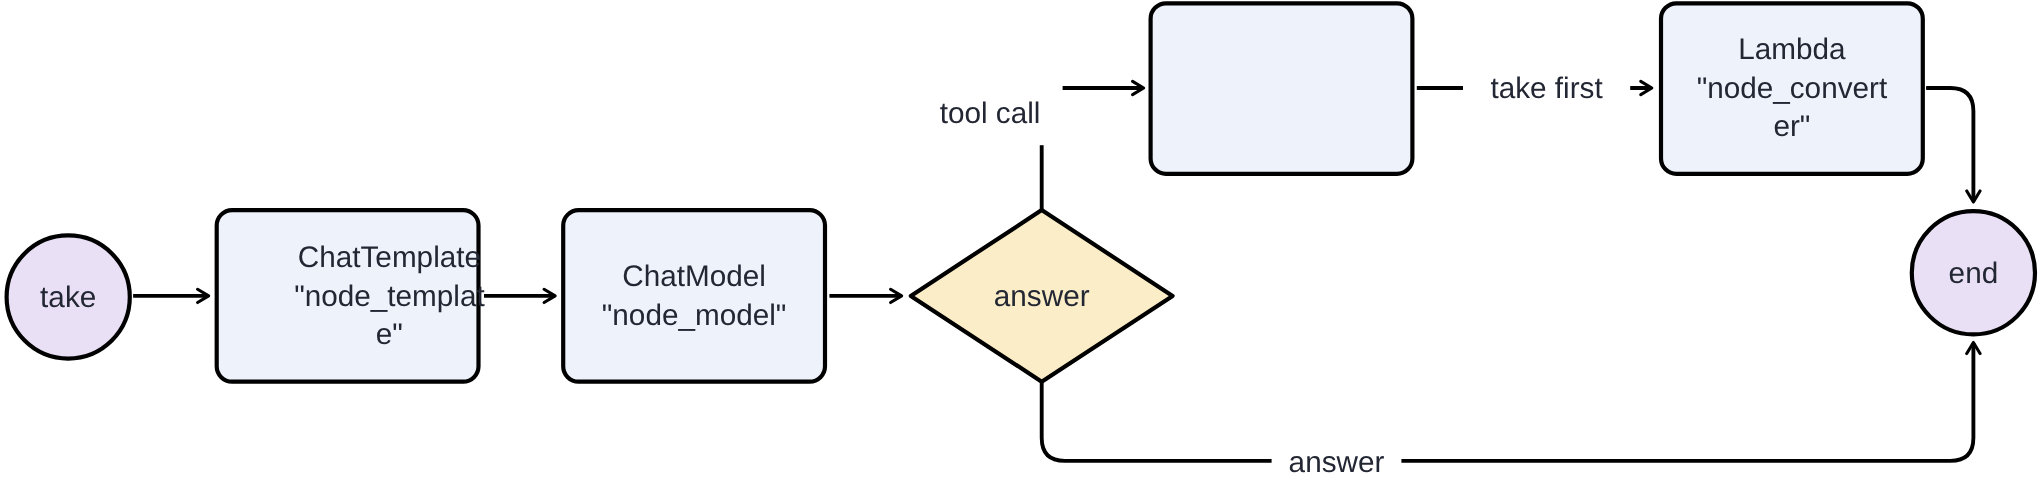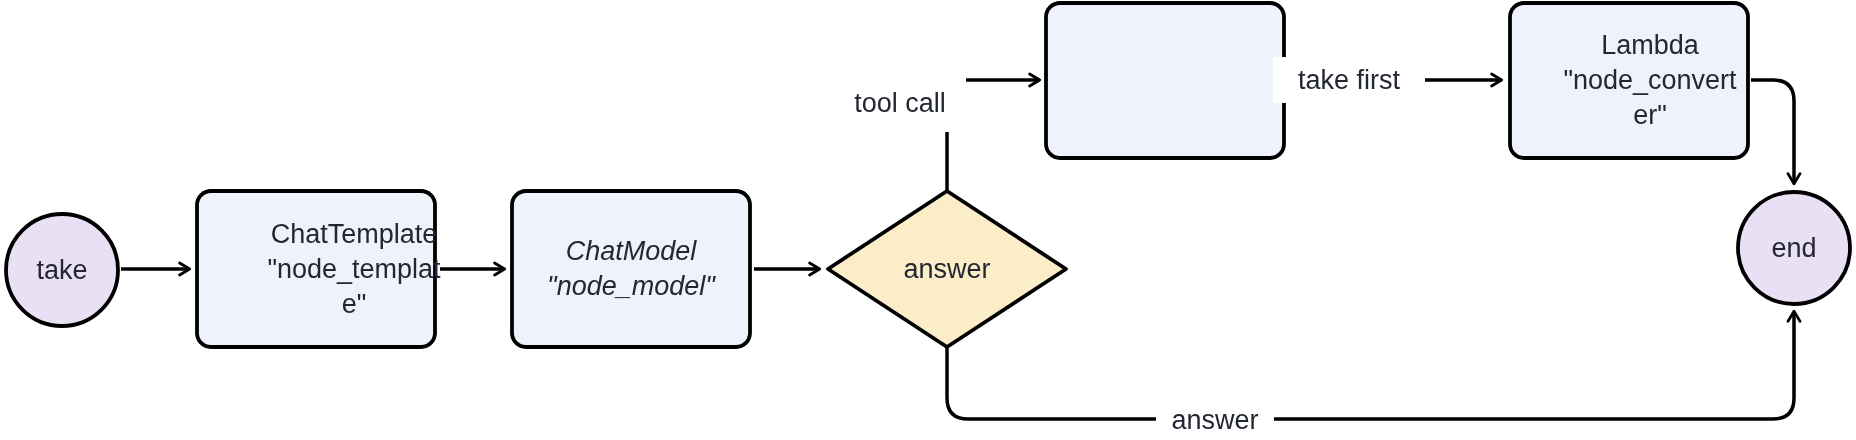--- a/index.html
+++ b/index.html
@@ -56,28 +56,28 @@
     white-space: pre-line;
     color: var(--text-color);
   }
   .edge-label {
     background: var(--background);
     white-space: nowrap;
   }
   
   .lbl-start     { left: 6px;    top: 214px; width: 112px; height: 112px; }
   .lbl-template  { left: 197px;  top: 191px; width: 238px; height: 156px; margin-left: 38px; }
-  .lbl-model     { left: 512px;  top: 191px; width: 238px; height: 156px; font-style: italic; }
+  .lbl-model     { left: 512px;  top: 191px; width: 238px; height: 156px; }
   .lbl-branch    { left: 828px;  top: 191px; width: 238px; height: 156px; }
   .lbl-tools     { left: 1046px; top: 3px;   width: 238px; height: 155px; }
-  .lbl-converter { left: 1510px; top: 3px;   width: 238px; height: 155px; margin-left: 21px; }
+  .lbl-converter { left: 1510px; top: 3px;   width: 238px; height: 155px; }
   .lbl-end       { left: 1738px; top: 192px; width: 112px; height: 112px; }
   
   .lbl-tool-call  { left: 834px;  top: 74px;  width: 132px; height: 58px; }
-  .lbl-take-first { left: 1273px; top: 57px;  width: 152px; height: 46px; text-align: center; }
+  .lbl-take-first { left: 1330px; top: 57px;  width: 152px; height: 46px; text-align: center; }
   .lbl-answer     { left: 1156px; top: 396px; width: 118px; height: 48px; }
 </style>
 </head>
 <body>
 
 <div class="canvas">
 
   <svg class="graph" viewBox="0 0 1856 440" xmlns="http://www.w3.org/2000/svg">
     <defs>
       <marker id="ah" viewBox="0 0 12 12" refX="9" refY="6" markerWidth="4.6" markerHeight="4.6" orient="auto-start-reverse">

